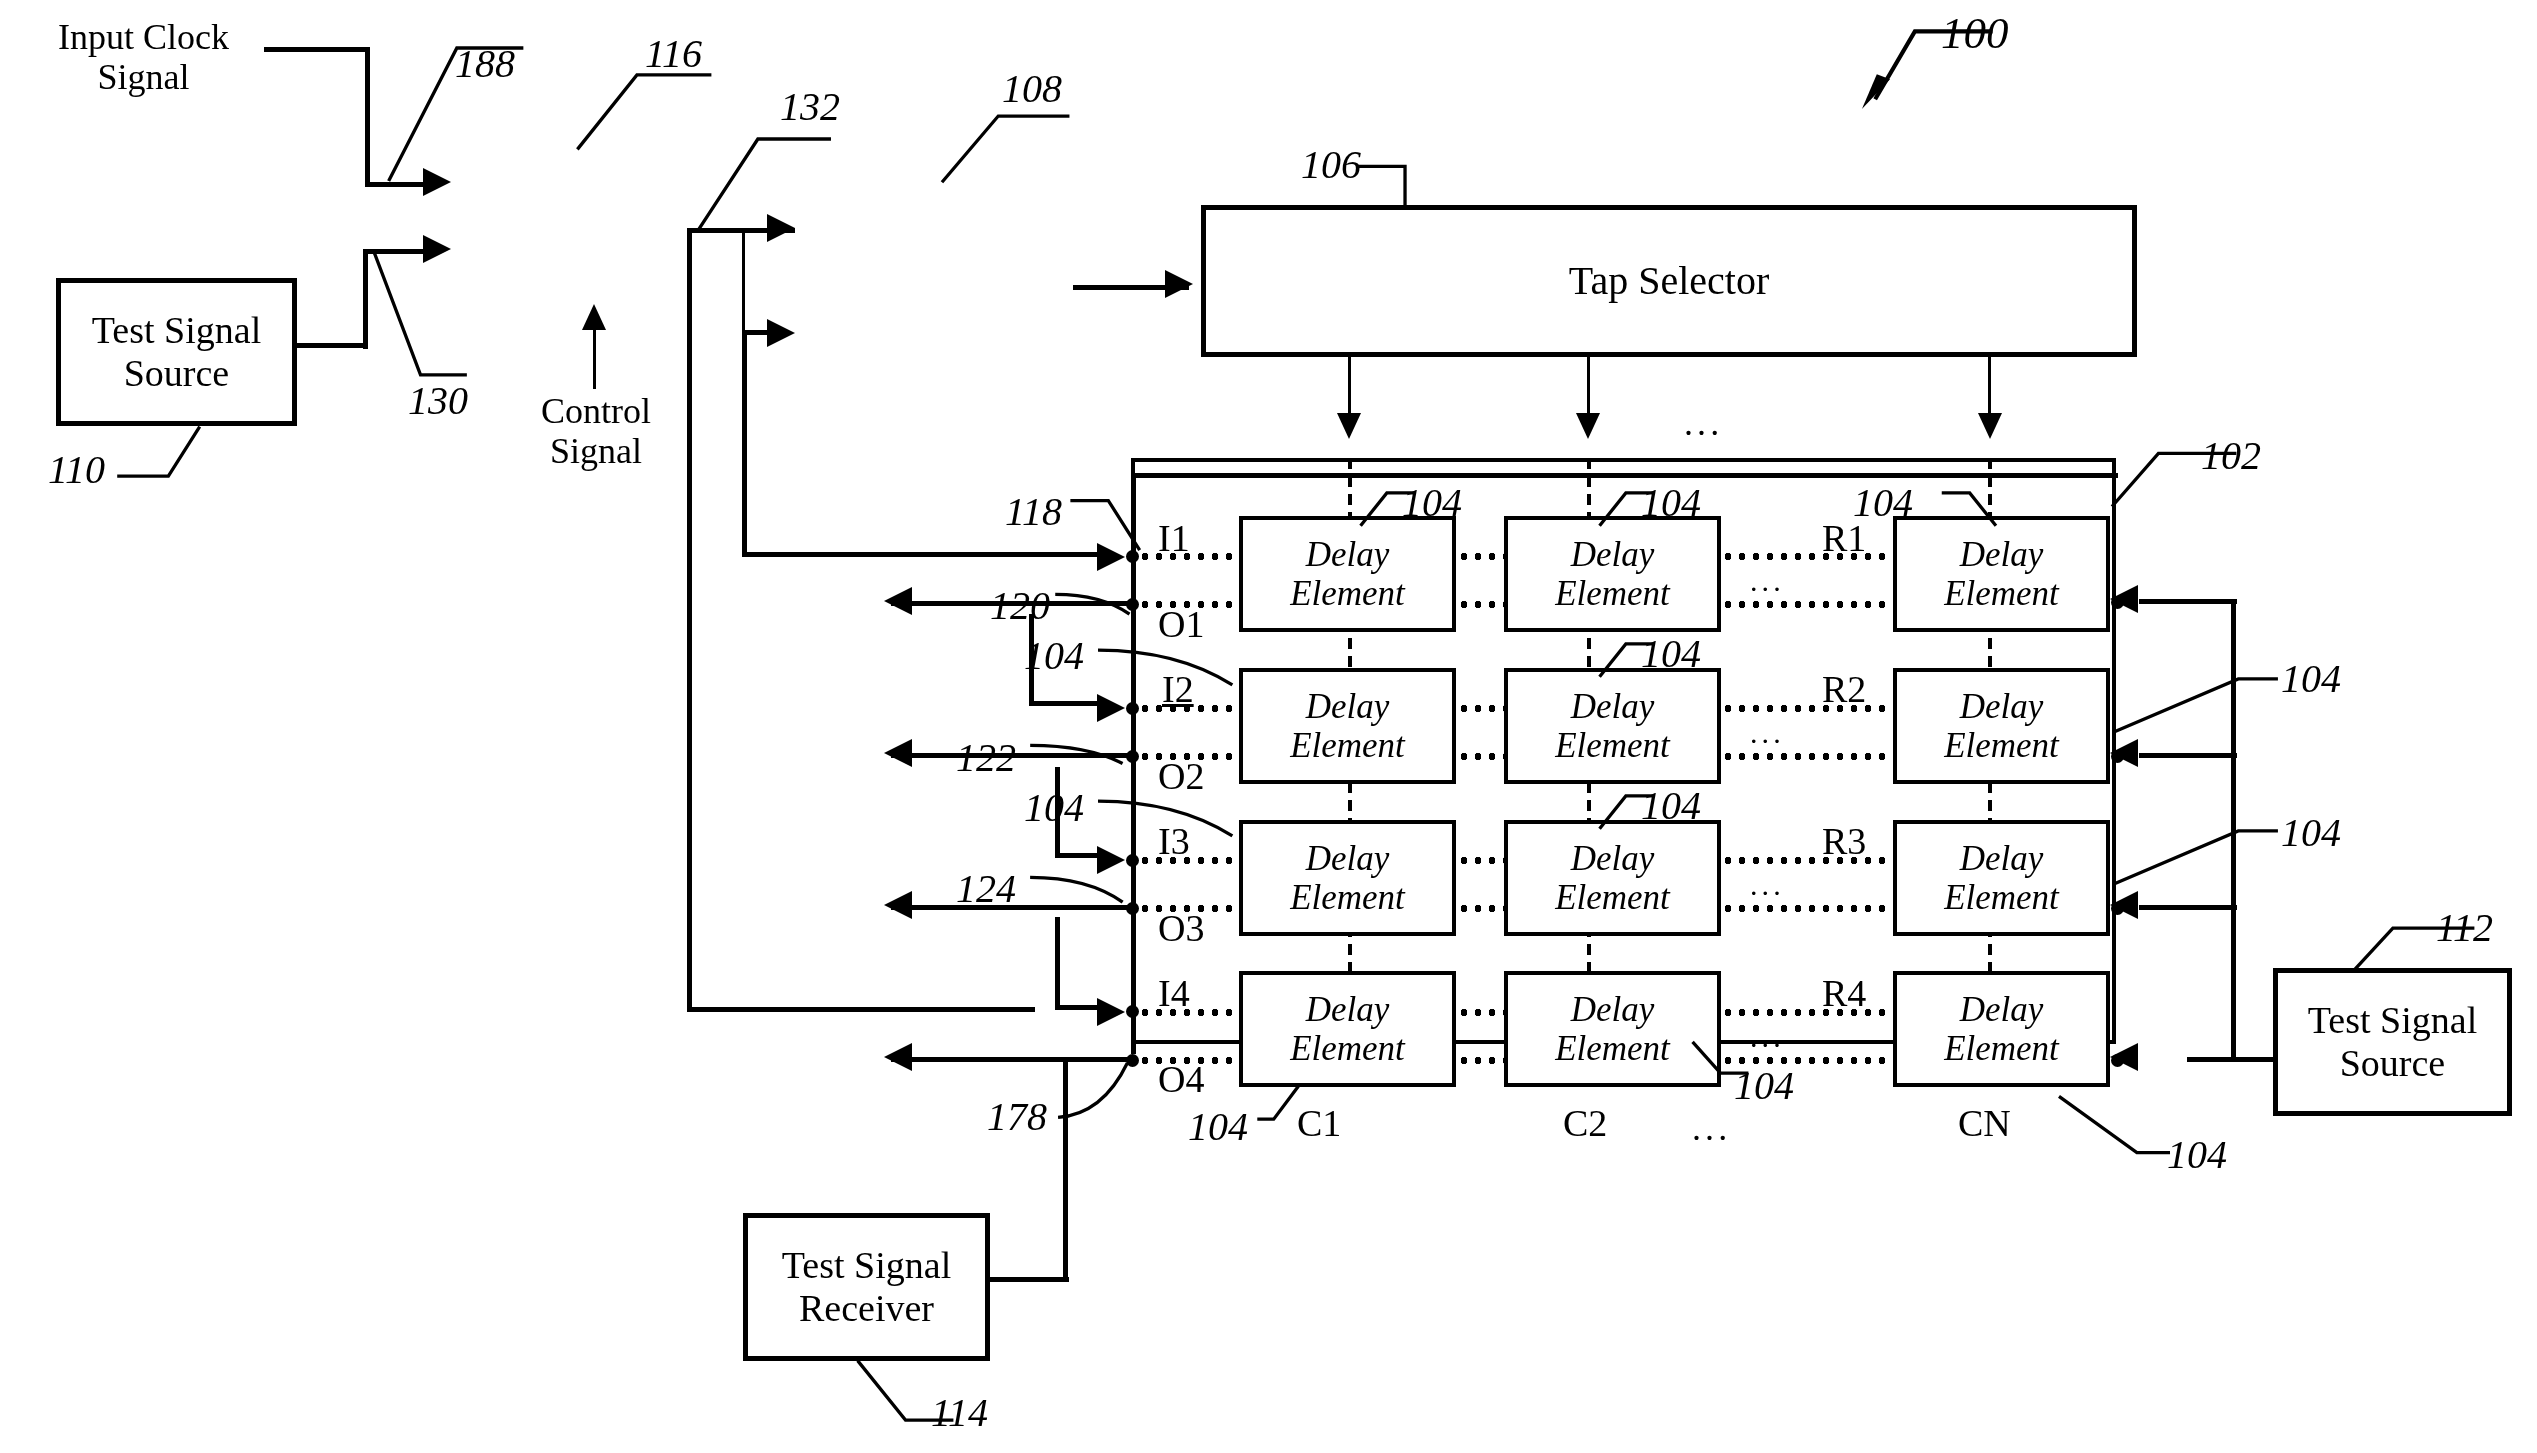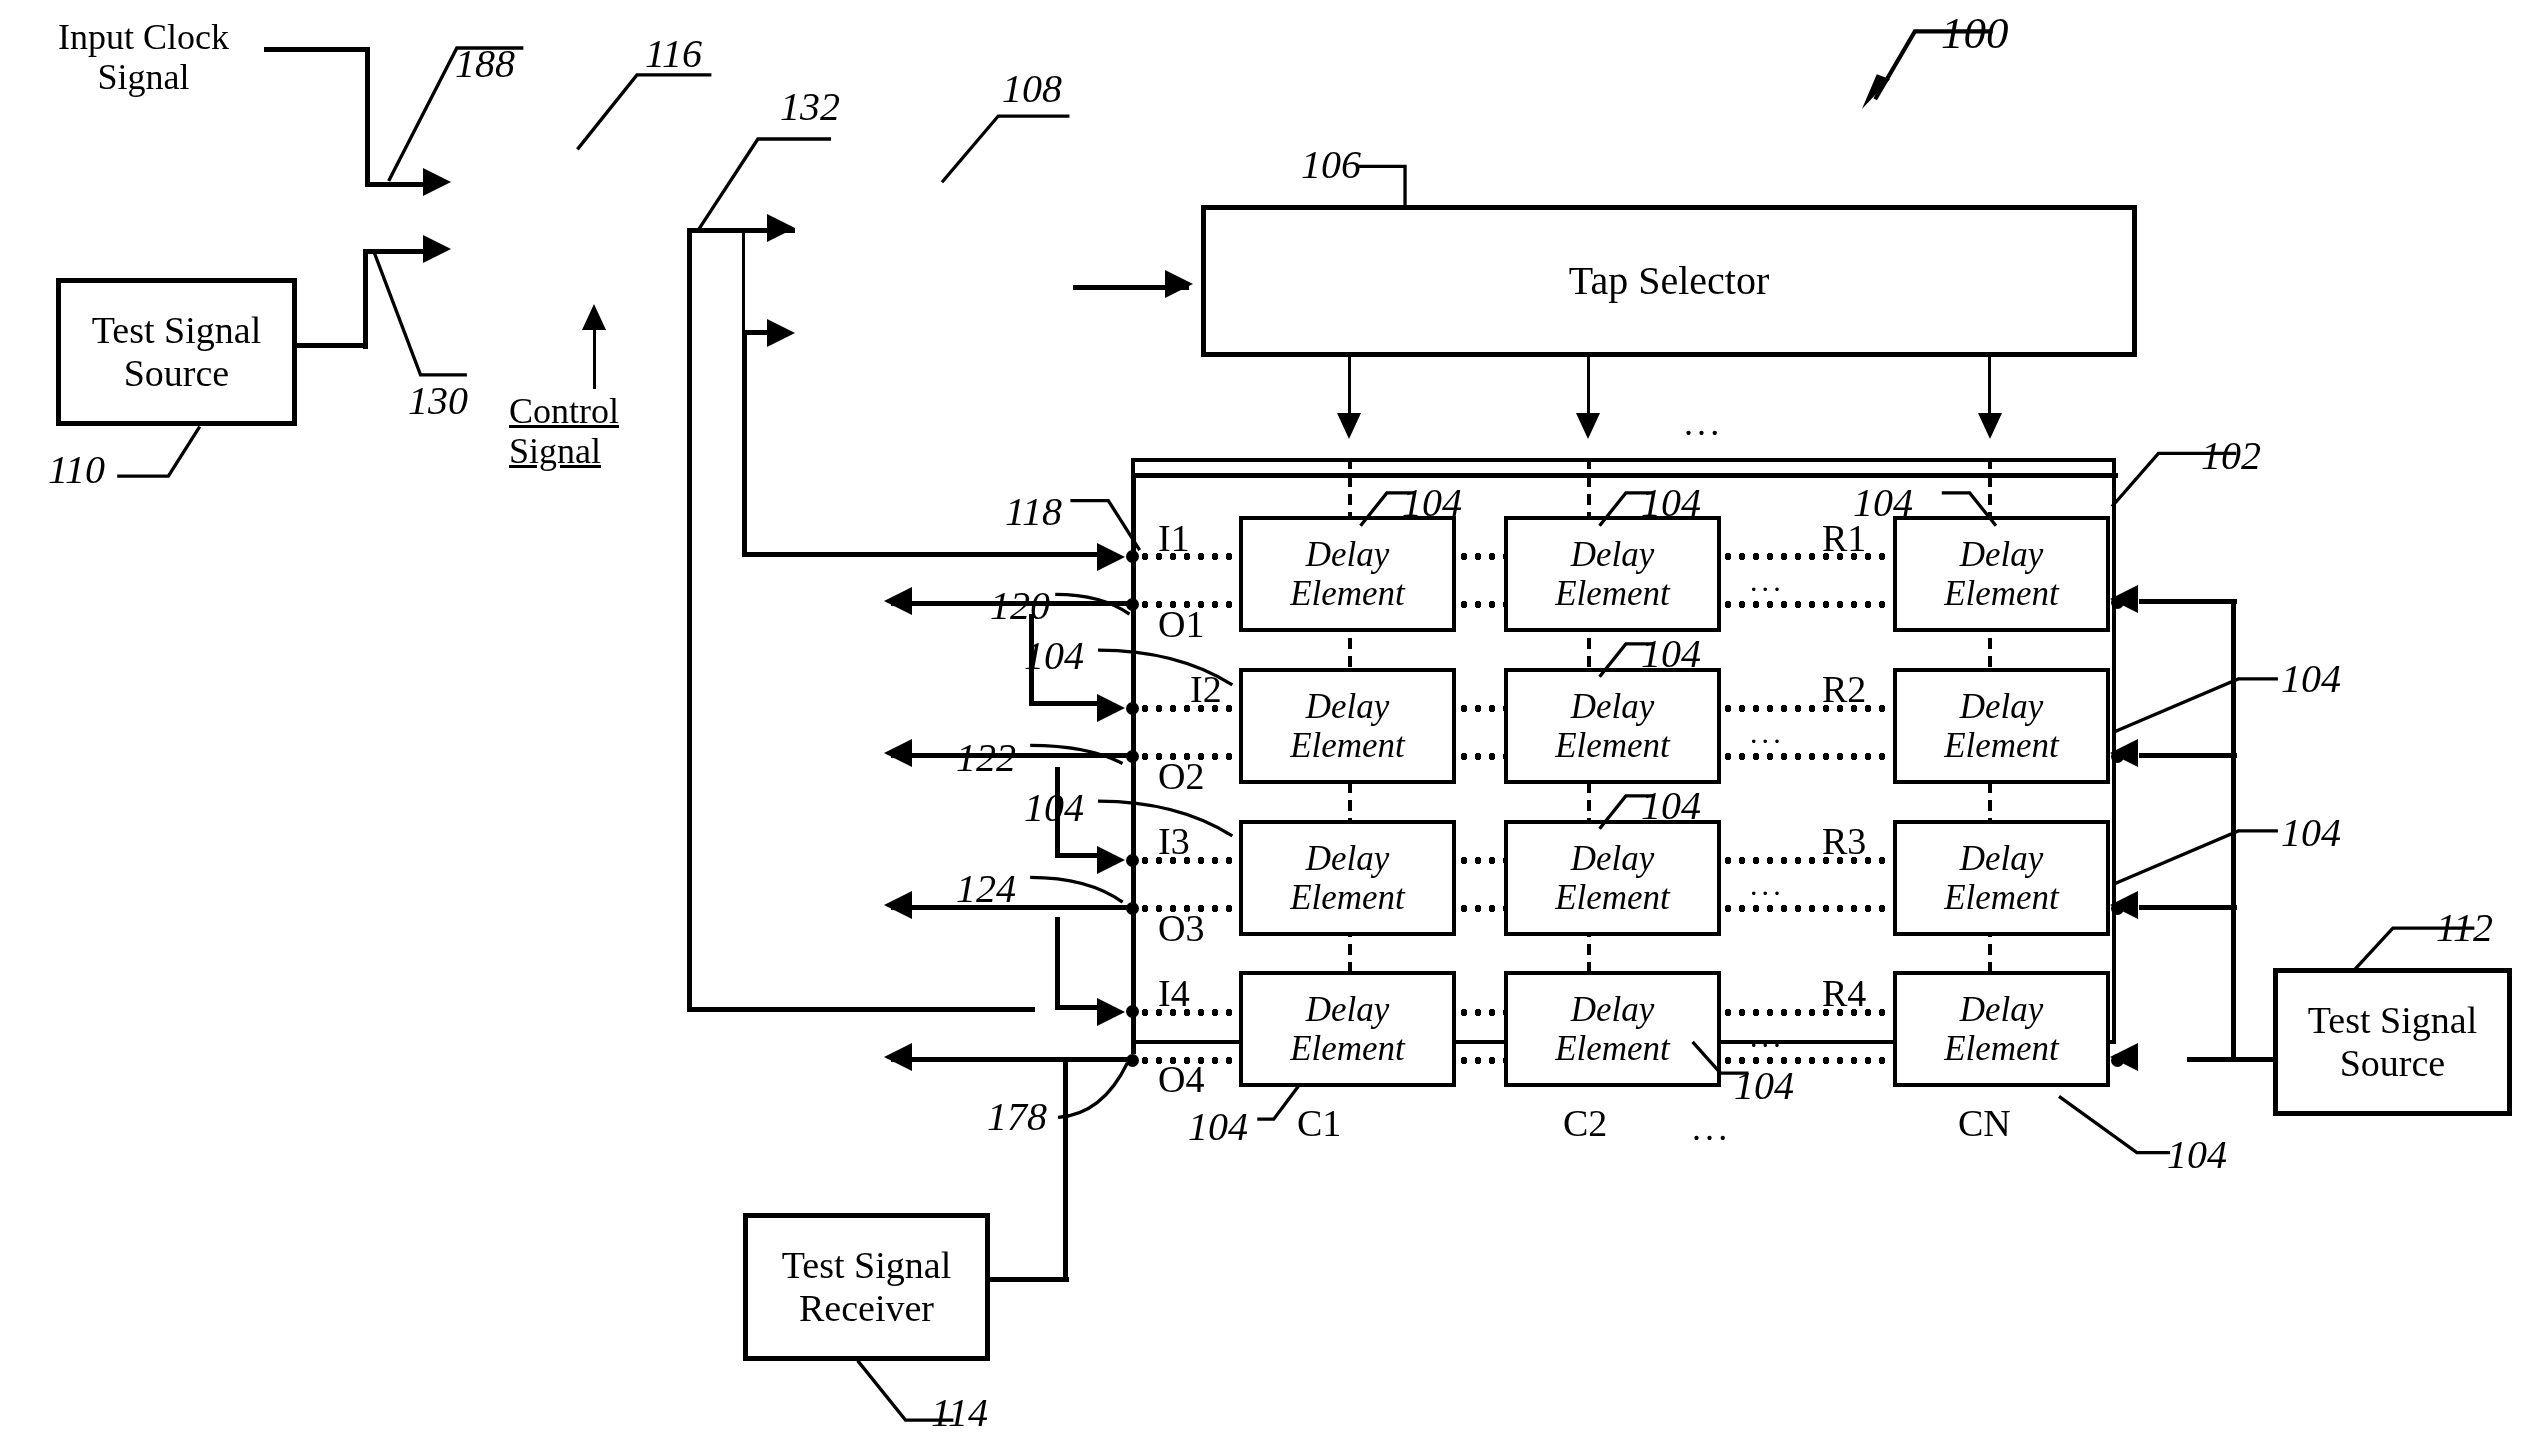--- a/index.html
+++ b/index.html
@@ -157,21 +157,21 @@
 
   <div class="lead" style="left:572px; top:65px;">
     <svg width="158" height="91" viewBox="0 0 190 110">
       <path d="M 6 102 L 78 12 L 168 12" stroke="#000" stroke-width="4" fill="none"></path>
     </svg>
   </div>
   <div class="refnum" style="left:645px; top:30px;">116</div>
 
   <div class="vline-t" style="left:593px; top:324px; height:65px;"></div>
   <div class="arr-u" style="left:582px; top:304px;"></div>
-  <div class="txt plain" style="left:509px; top:392px; width:174px; text-align:left;text-decoration:underline;">
+  <div class="txt plain" style="left:509px; top:392px; width:174px; text-align:center;">
     <span>Control</span><br>
     <span>Signal</span>
   </div>
 
   <div class="hline" style="left:687px; top:228px; width:108px;"></div>
   <div class="arr-r" style="left:767px; top:214px;"></div>
 
   <div class="vline" style="left:687px; top:228px; height:784px;"></div>
   <div class="hline" style="left:687px; top:1007px; width:348px;"></div>
 
@@ -310,21 +310,21 @@
   <div class="jdot" style="left:1126px; top:598px;"></div>
   <div class="jdot" style="left:1126px; top:702px;"></div>
   <div class="jdot" style="left:1126px; top:750px;"></div>
   <div class="jdot" style="left:1126px; top:854px;"></div>
   <div class="jdot" style="left:1126px; top:902px;"></div>
   <div class="jdot" style="left:1126px; top:1005px;"></div>
   <div class="jdot" style="left:1126px; top:1054px;"></div>
 
   <div class="txt port" style="left:1158px; top:518px;">I1</div>
   <div class="txt port" style="left:1158px; top:604px;">O1</div>
-  <div class="txt port" style="left:1190px; top:669px;">I2</div>
+  <div class="txt port" style="left:1162px; top:669px;text-decoration:underline;">I2</div>
   <div class="txt port" style="left:1158px; top:756px;">O2</div>
   <div class="txt port" style="left:1158px; top:821px;">I3</div>
   <div class="txt port" style="left:1158px; top:908px;">O3</div>
   <div class="txt port" style="left:1158px; top:973px;">I4</div>
   <div class="txt port" style="left:1158px; top:1059px;">O4</div>
 
   <div class="txt port" style="left:1822px; top:518px;">R1</div>
   <div class="txt port" style="left:1822px; top:669px;">R2</div>
   <div class="txt port" style="left:1822px; top:821px;">R3</div>
   <div class="txt port" style="left:1822px; top:973px;">R4</div>

